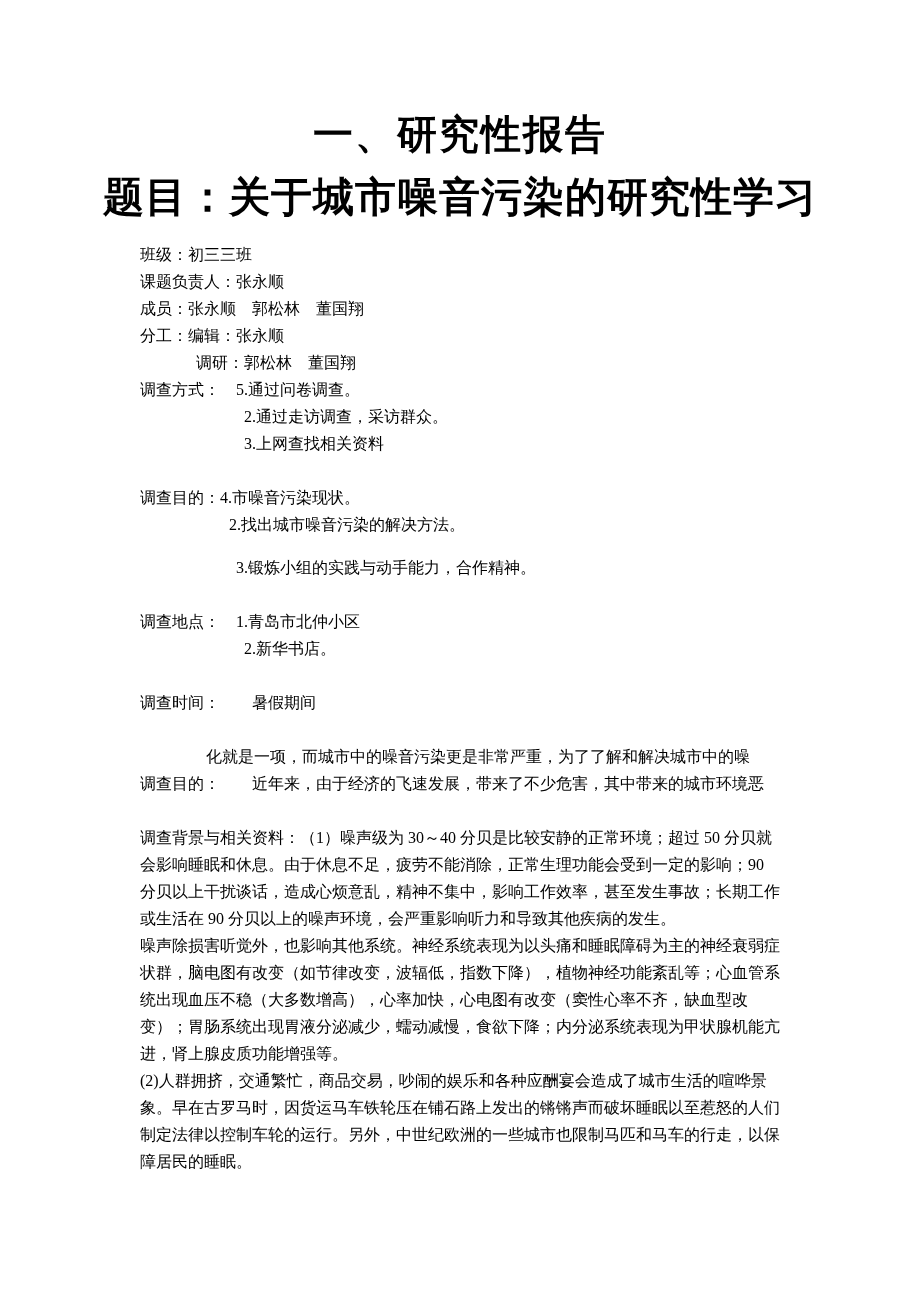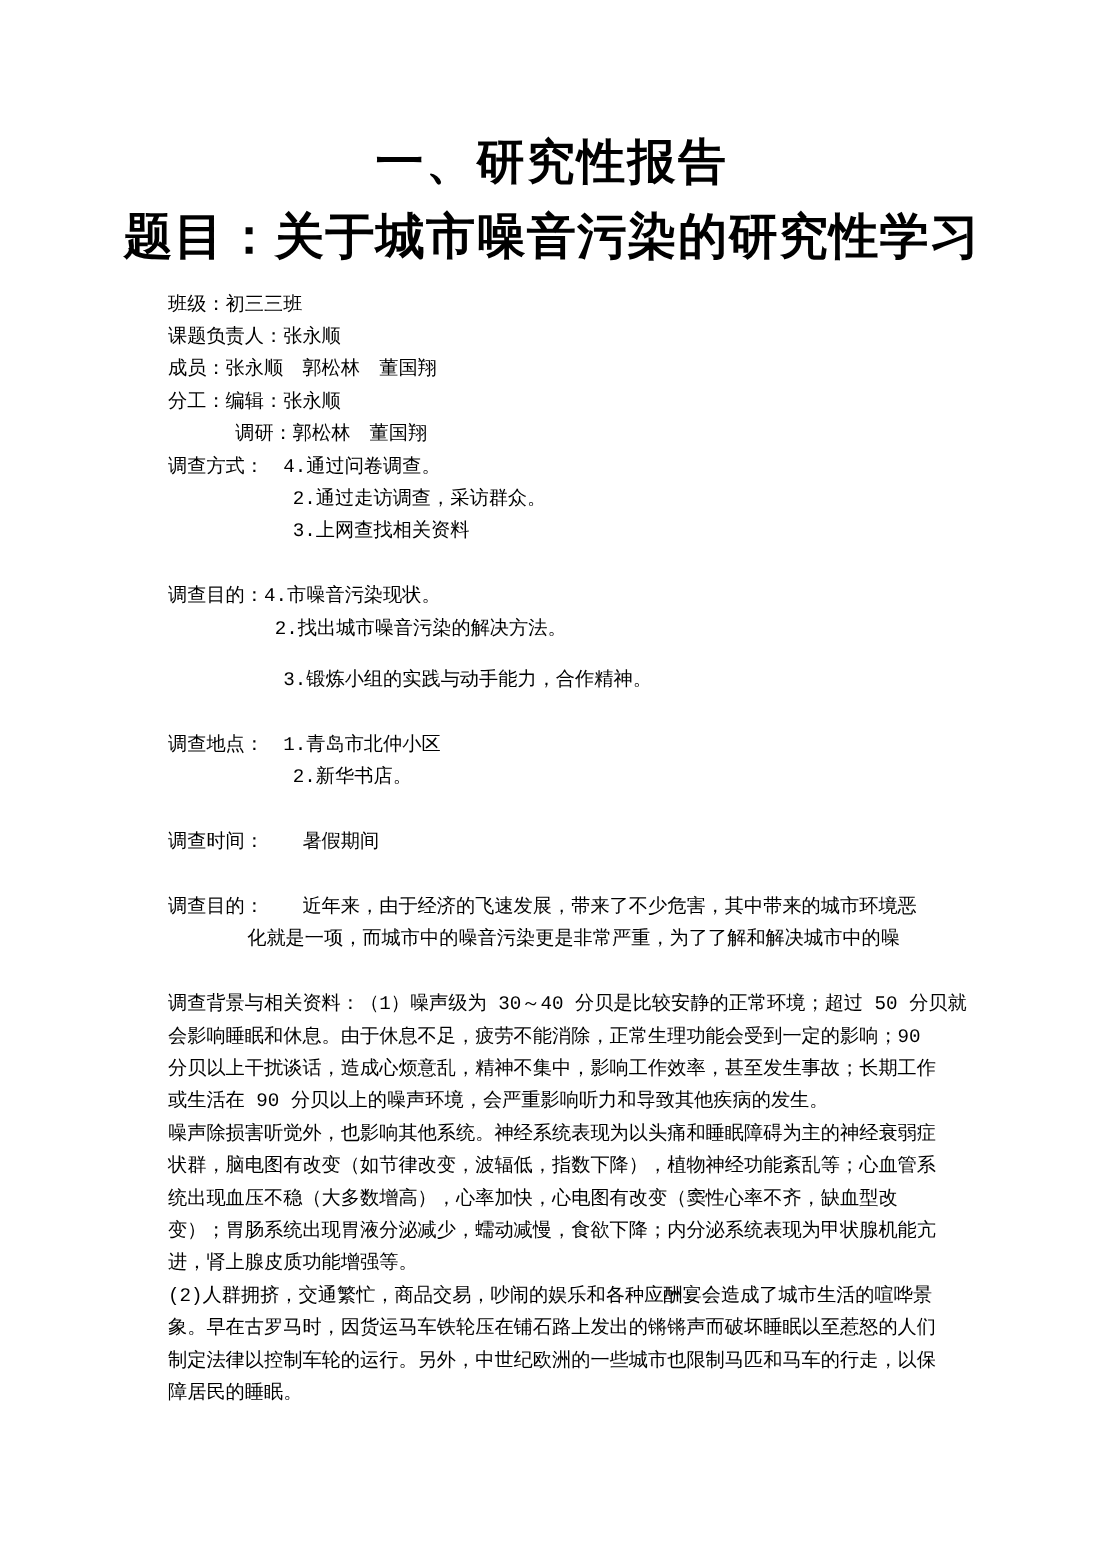--- a/index.html
+++ b/index.html
@@ -36,54 +36,53 @@
     text-align: center;
     font-size: 41px;
     line-height: 1.15;
     font-weight: 700;
     letter-spacing: 1px;
   }
   .doc-body {
     margin: 20px 60px 0 140px;
     font-size: 16px;
     line-height: 27px;
-    font-family: Liberation Mono, monospace;
   }
   .line {
     white-space: pre;
     min-height: 27px;
   }
 </style>
 </head>
 <body>
 
 <div class="page">
   <h1 class="doc-title">一、研究性报告</h1>
   <h2 class="doc-subtitle">题目：关于城市噪音污染的研究性学习</h2>
   <div class="doc-body">
       <div class="line">班级：初三三班</div>
       <div class="line">课题负责人：张永顺</div>
       <div class="line">成员：张永顺　郭松林　董国翔</div>
       <div class="line">分工：编辑：张永顺</div>
       <div class="line" style="padding-left: 56px;">调研：郭松林　董国翔</div>
-      <div class="line">调查方式：　4.通过问卷调查。</div>
+      <div class="line">调查方式：　5.通过问卷调查。</div>
       <div class="line" style="padding-left: 104px;">2.通过走访调查，采访群众。</div>
       <div class="line" style="padding-left: 104px;">3.上网查找相关资料</div>
       <div class="line"></div>
       <div class="line">调查目的：4.市噪音污染现状。</div>
       <div class="line" style="padding-left: 89px;">2.找出城市噪音污染的解决方法。</div>
       <div class="line" style="padding-left: 96px; margin-top: 16px;">3.锻炼小组的实践与动手能力，合作精神。</div>
       <div class="line"></div>
       <div class="line">调查地点：　1.青岛市北仲小区</div>
       <div class="line" style="padding-left: 104px;">2.新华书店。</div>
       <div class="line"></div>
       <div class="line">调查时间：　　暑假期间</div>
       <div class="line"></div>
+      <div class="line" style="padding-left: 66px;">化就是一项，而城市中的噪音污染更是非常严重，为了了解和解决城市中的噪</div>
       <div class="line">调查目的：　　近年来，由于经济的飞速发展，带来了不少危害，其中带来的城市环境恶</div>
-      <div class="line" style="padding-left: 66px;">化就是一项，而城市中的噪音污染更是非常严重，为了了解和解决城市中的噪</div>
       <div class="line"></div>
       <div class="line">调查背景与相关资料：（1）噪声级为 30～40 分贝是比较安静的正常环境；超过 50 分贝就</div>
       <div class="line">会影响睡眠和休息。由于休息不足，疲劳不能消除，正常生理功能会受到一定的影响；90</div>
       <div class="line">分贝以上干扰谈话，造成心烦意乱，精神不集中，影响工作效率，甚至发生事故；长期工作</div>
       <div class="line">或生活在 90 分贝以上的噪声环境，会严重影响听力和导致其他疾病的发生。</div>
       <div class="line">噪声除损害听觉外，也影响其他系统。神经系统表现为以头痛和睡眠障碍为主的神经衰弱症</div>
       <div class="line">状群，脑电图有改变（如节律改变，波辐低，指数下降），植物神经功能紊乱等；心血管系</div>
       <div class="line">统出现血压不稳（大多数增高），心率加快，心电图有改变（窦性心率不齐，缺血型改</div>
       <div class="line">变）；胃肠系统出现胃液分泌减少，蠕动减慢，食欲下降；内分泌系统表现为甲状腺机能亢</div>
       <div class="line">进，肾上腺皮质功能增强等。</div>

